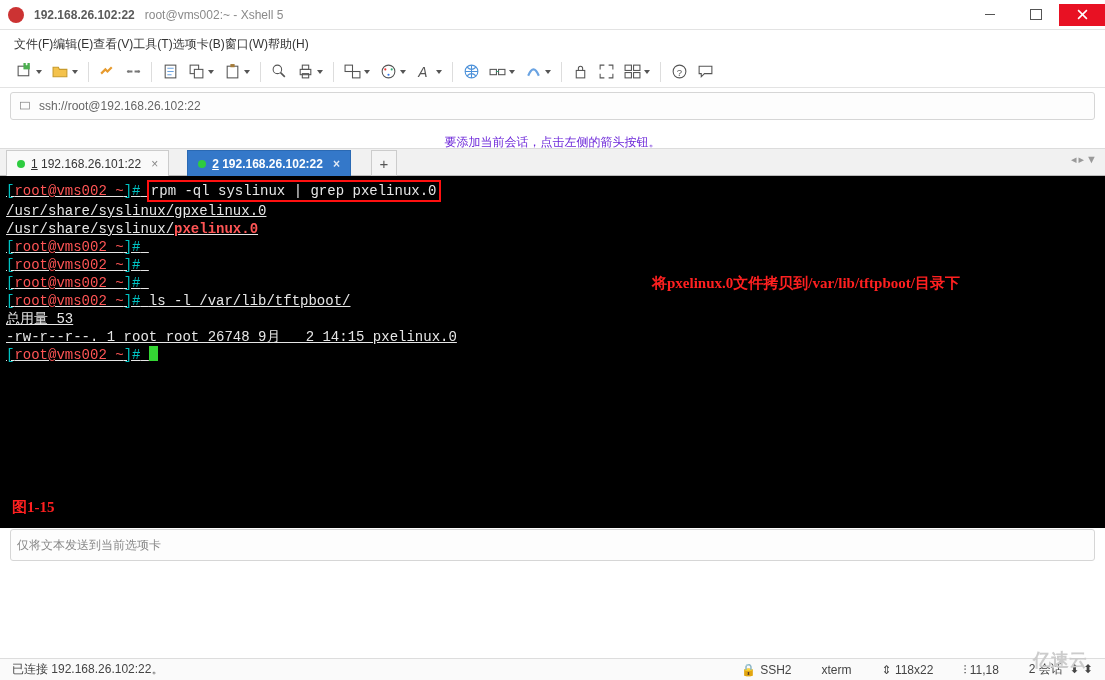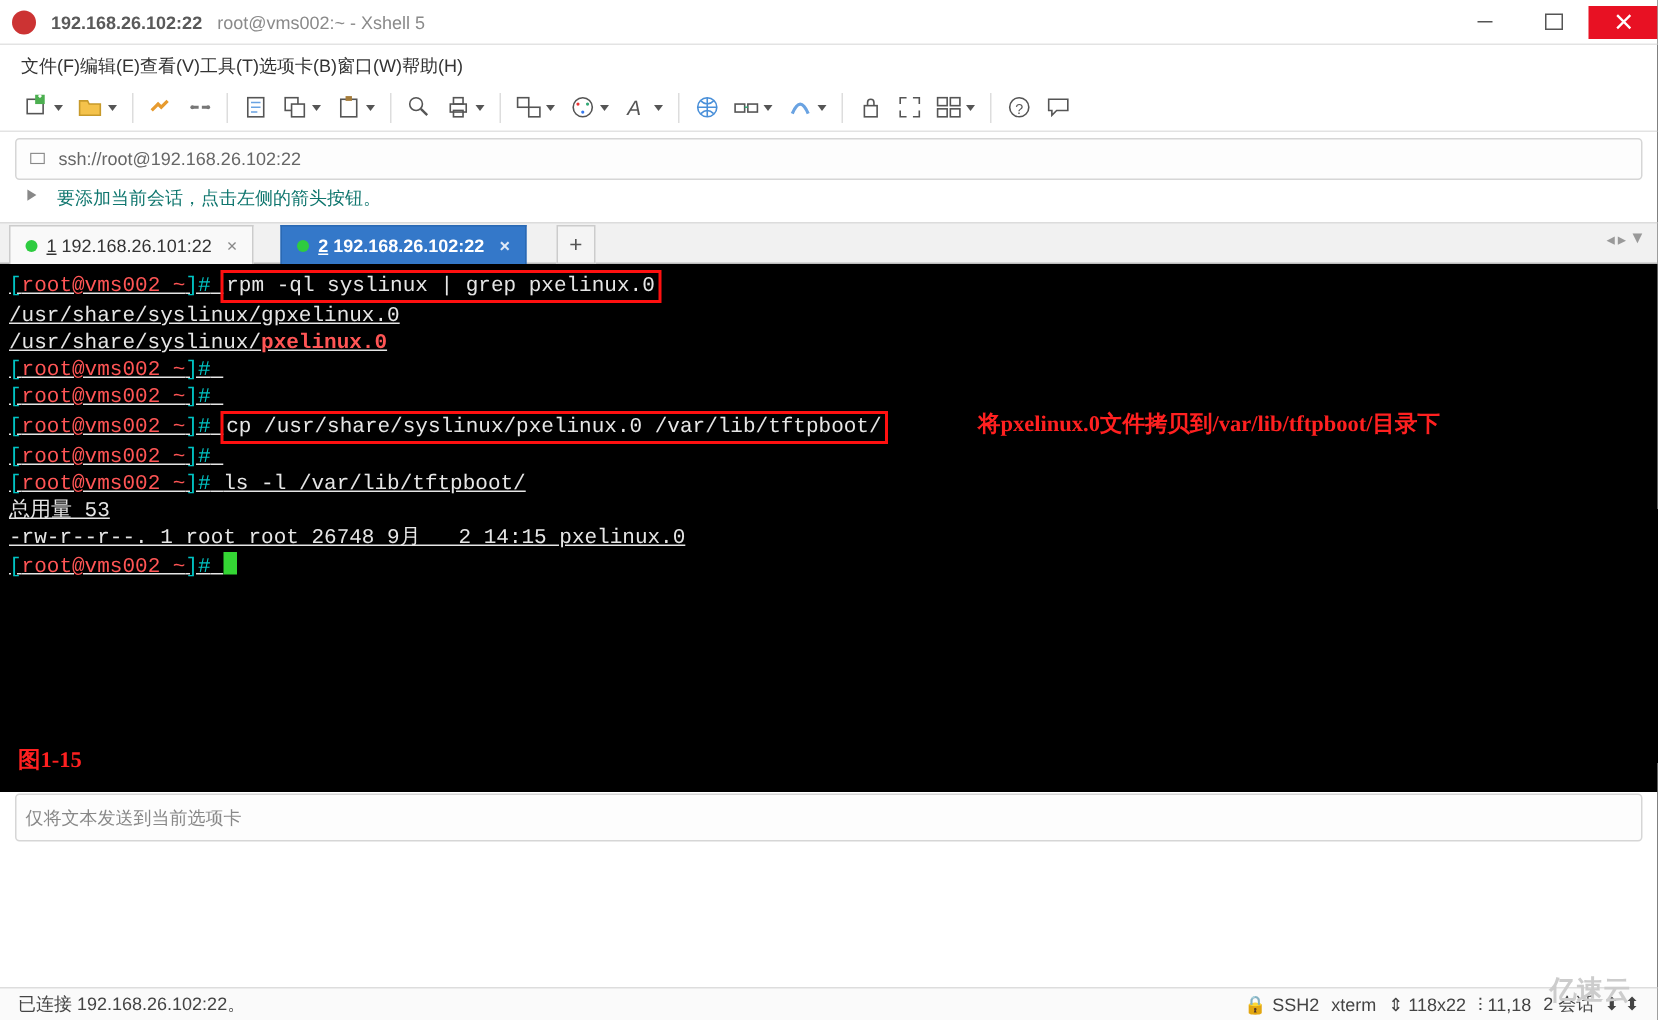--- a/index.html
+++ b/index.html
@@ -81,25 +81,26 @@
     margin:4px 10px;
     padding:0 8px;
     border:1px solid #d6d6d6;
     border-radius:3px;
     background:#fdfdfd;
     color:#666;
     gap:8px;
   }
   
   .hintbar {
-    display:flex; 
+    display:flex; align-items:center;
     height:24px;
     padding:0 16px;
-    color:#0f766e;
+    color:#6d28d9;
     gap:10px;
+    flex-direction:column;
   }
   
   .tabs {
     display:flex; align-items:stretch;
     height:28px;
     background:#f1f1f1;
     border-top:1px solid #dcdcdc;
     border-bottom:1px solid #bbb;
     padding-left:6px;
     position:relative;
@@ -173,21 +174,21 @@
   }
   
   .statusbar {
     position:absolute;left:0;right:0;bottom:0;height:22px;
     border-top:1px solid #ddd;
     display:flex;align-items:center;
     padding:0 12px;
     font-size:12px;
     color:#444;
     background:#fafafa;
-    gap:8px;
+    gap:30px;
   }
   .statusbar .left { flex:1; }
   .lock { color:#777; }
 </style>
 </head>
 <body>
 
 <div class="titlebar">
   <span class="app-icon"></span>
   <span class="title-emph">192.168.26.102:22</span>
@@ -376,21 +377,20 @@
     <span>▼</span>
   </div>
 </div>
 
 <div class="terminal">
   <div class="tline"><span class="prompt-br">[</span><span class="prompt-in">root@vms002 ~</span><span class="prompt-br">]#</span> <span class="box-red">rpm -ql syslinux | grep pxelinux.0</span></div>
   <div class="tline">/usr/share/syslinux/gpxelinux.0</div>
   <div class="tline"><span>/usr/share/syslinux/</span><span class="hilite">pxelinux.0</span></div>
   <div class="tline"><span class="prompt-br">[</span><span class="prompt-in">root@vms002 ~</span><span class="prompt-br">]#</span> </div>
   <div class="tline"><span class="prompt-br">[</span><span class="prompt-in">root@vms002 ~</span><span class="prompt-br">]#</span> </div>
-  <div class="tline"><span class="prompt-br">[</span><span class="prompt-in">root@vms002 ~</span><span class="prompt-br">]#</span> <span class="box-red">cp /usr/share/syslinux/pxelinux.0 /var/lib/tftpboot/</span></div>
   <div class="tline"><span class="prompt-br">[</span><span class="prompt-in">root@vms002 ~</span><span class="prompt-br">]#</span> </div>
   <div class="tline"><span class="prompt-br">[</span><span class="prompt-in">root@vms002 ~</span><span class="prompt-br">]#</span> <span>ls -l /var/lib/tftpboot/</span></div>
   <div class="tline">总用量 53</div>
   <div class="tline">-rw-r--r--. 1 root root 26748 9月   2 14:15 pxelinux.0</div>
   <div class="tline"><span class="prompt-br">[</span><span class="prompt-in">root@vms002 ~</span><span class="prompt-br">]#</span> <span class="cursor"></span></div>
 
   <div class="annot" style="left:652px; top:98px;">将pxelinux.0文件拷贝到/var/lib/tftpboot/目录下</div>
   <div class="figlabel">图1-15</div>
 </div>
 

